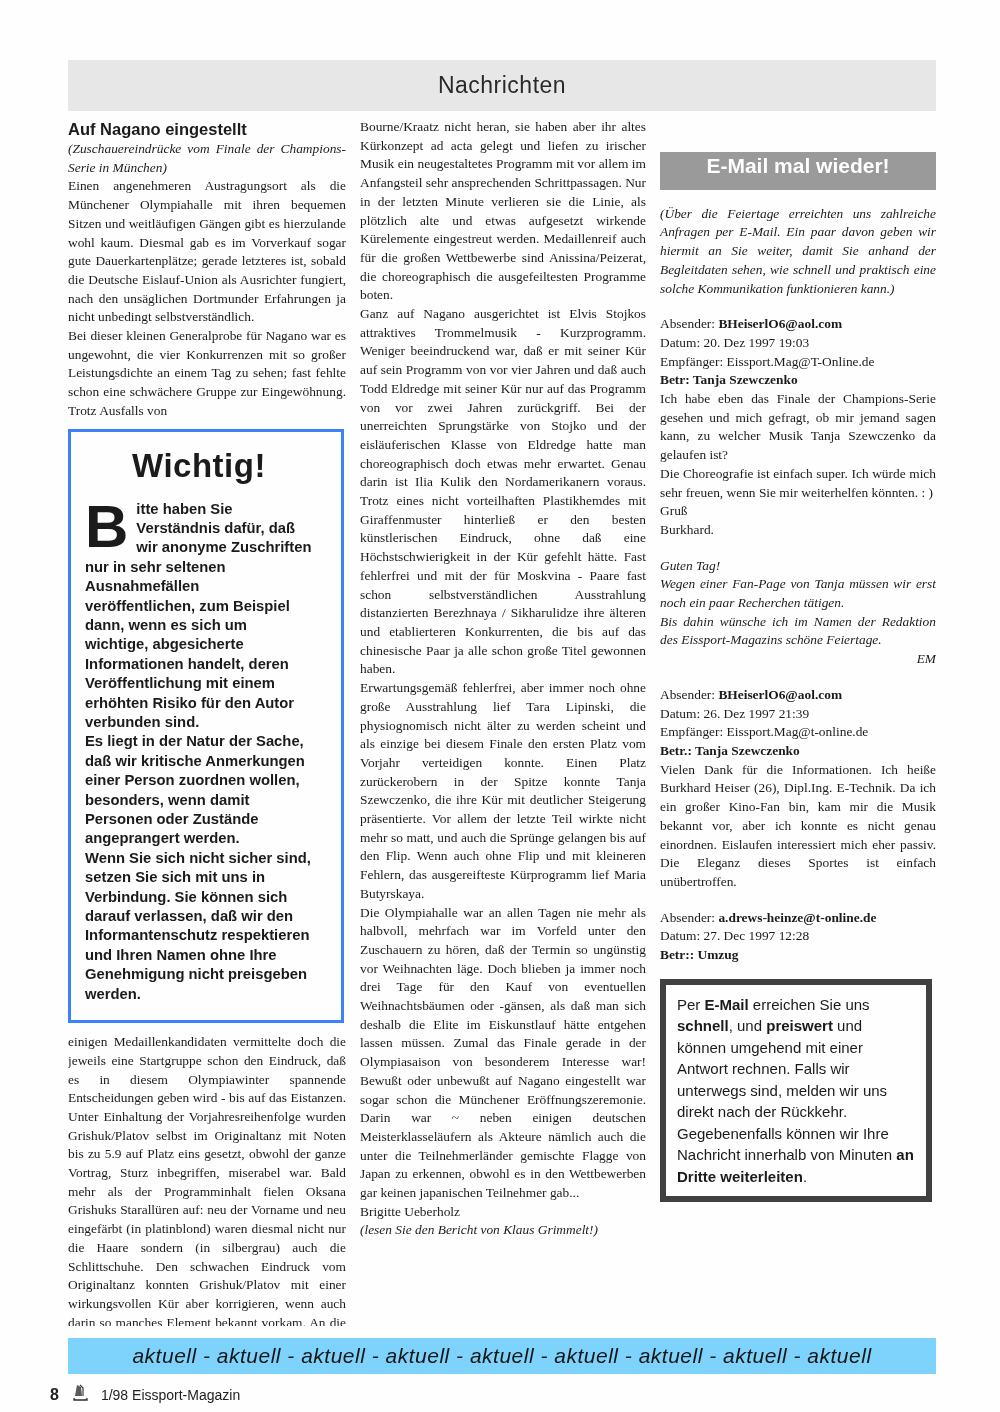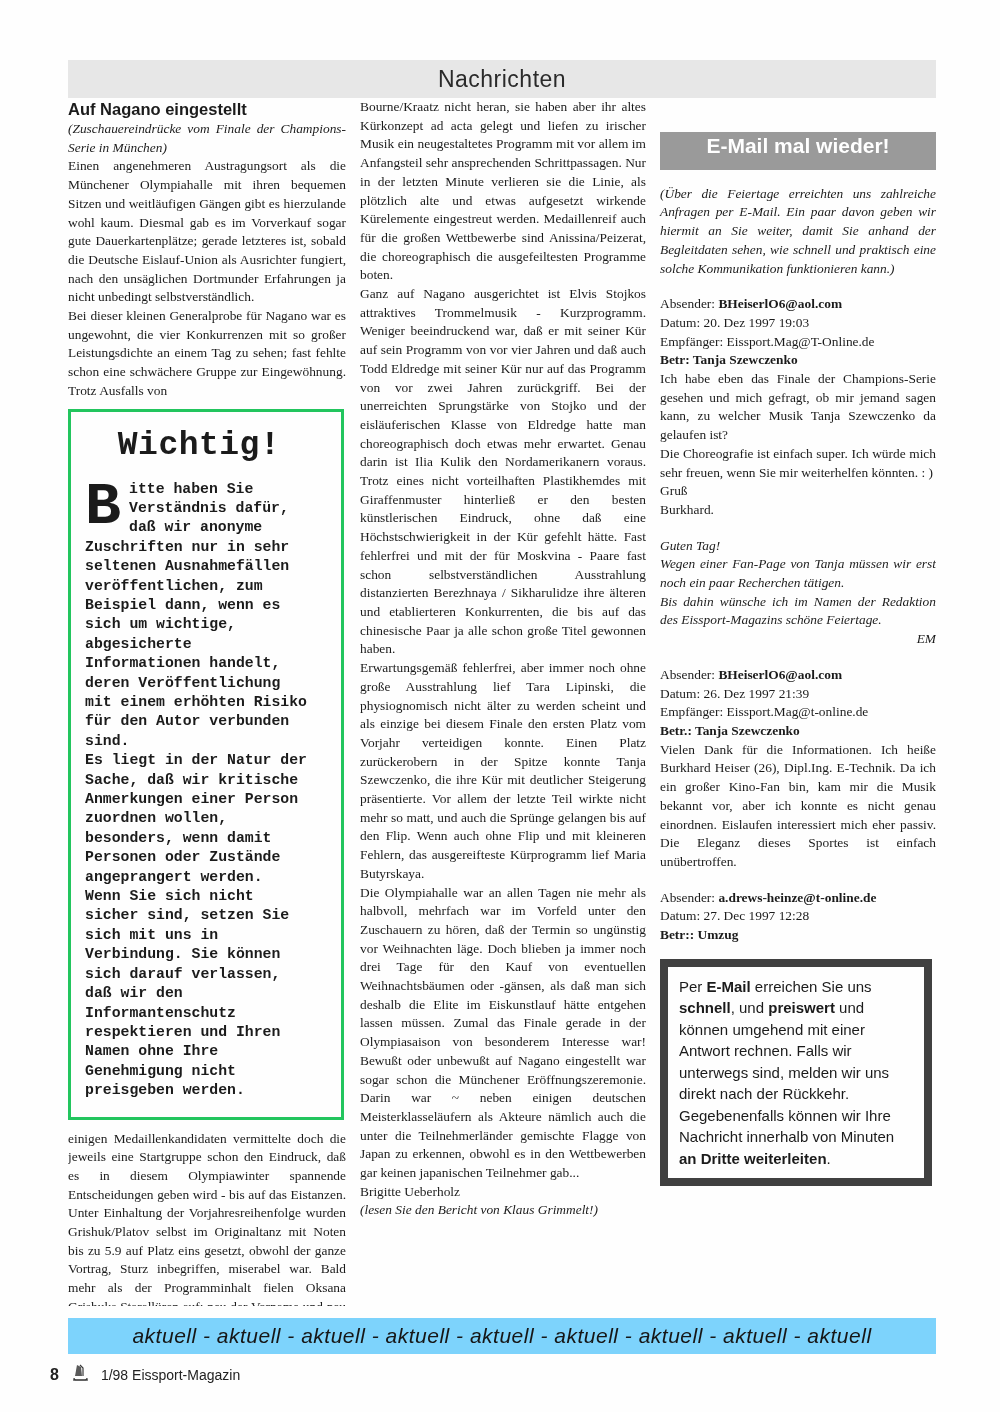--- a/index.html
+++ b/index.html
@@ -8,47 +8,48 @@
     width:1000px;height:1412px;
     margin:0 auto;
     background:#fefefe;
     color:#1b1b1b;
     overflow:hidden;
     font-family:"Liberation Serif", serif;
   }
   .content{position:absolute;left:68px;top:60px;width:868px;}
   
   .header-band{
-    height:38px;background:#e7e7e7;
+    height:51px;background:#e7e7e7;
     display:flex;align-items:center;justify-content:center;
     font-family:"Liberation Sans", sans-serif;
     font-size:23px;color:#2a2a2a;letter-spacing:0.5px;
   }
   
   .columns{
+    margin-top:7px;
     display:grid;
     grid-template-columns:278px 286px 276px;
     column-gap:14px;
     height:1208px;
     overflow:hidden;
   }
   .col{font-size:13.4px;line-height:18.7px;text-align:justify;}
   .col p{margin:0;}
   .article-title{
     font-family:"Liberation Sans", sans-serif;
     font-weight:700;font-size:16.5px;line-height:22px;
     text-align:left;margin:0 0 2px 0;
   }
   .italic{font-style:italic;}
   
   .wichtig-box{
-    border:3px solid #22c55e;
+    border:3px solid #3b82f6;
     margin:8px 2px 10px 0;
     padding:12px 28px 16px 14px;
-    font-family:Liberation Mono, monospace;
+    font-family:Liberation Sans, sans-serif;
     font-weight:700;font-size:14.8px;line-height:19.4px;
     text-align:left;
   }
   .wichtig-title{
     text-align:center;font-size:33px;line-height:36px;
     margin:4px 0 16px 0;letter-spacing:0.5px;
   }
   .dropcap{
     float:left;font-size:60px;line-height:46px;
     padding:4px 8px 0 0;font-weight:700;
@@ -60,21 +61,21 @@
     background:#9a9a9a;color:#ffffff;
     font-family:"Liberation Sans", sans-serif;
     font-weight:700;font-size:21px;
     text-align:center;padding:5px 0 14px 0;
   }
   .email-block{margin-top:17px;}
   .email-block .hdr{text-align:left;}
   .b{font-weight:700;}
   .em-sign{text-align:right;font-style:italic;}
   .info-box{
-    border:8px solid #404040;
+    border:6px solid #404040;
     margin-top:14px;margin-right:4px;
     padding:9px 11px;
     font-family:"Liberation Sans", sans-serif;
     font-size:15px;line-height:21.5px;
     text-align:left;
   }
   
   .aktuell-band{
     margin-top:12px;height:36px;background:#7dd3fc;
     display:flex;align-items:center;justify-content:center;

